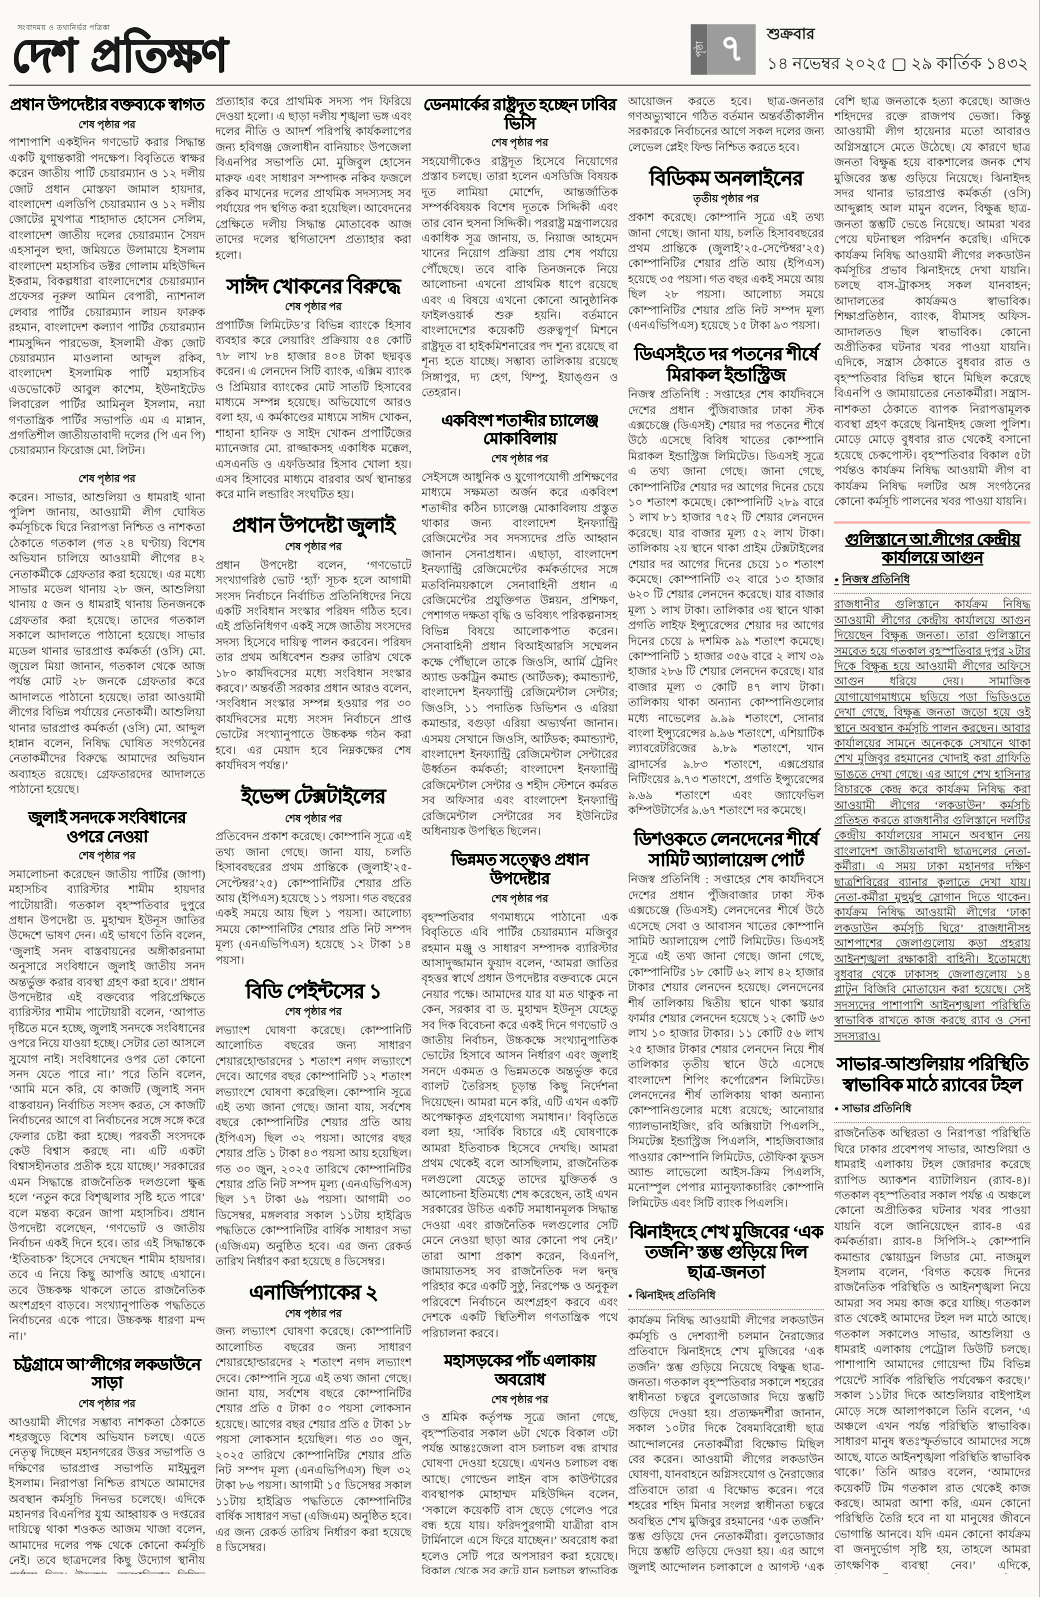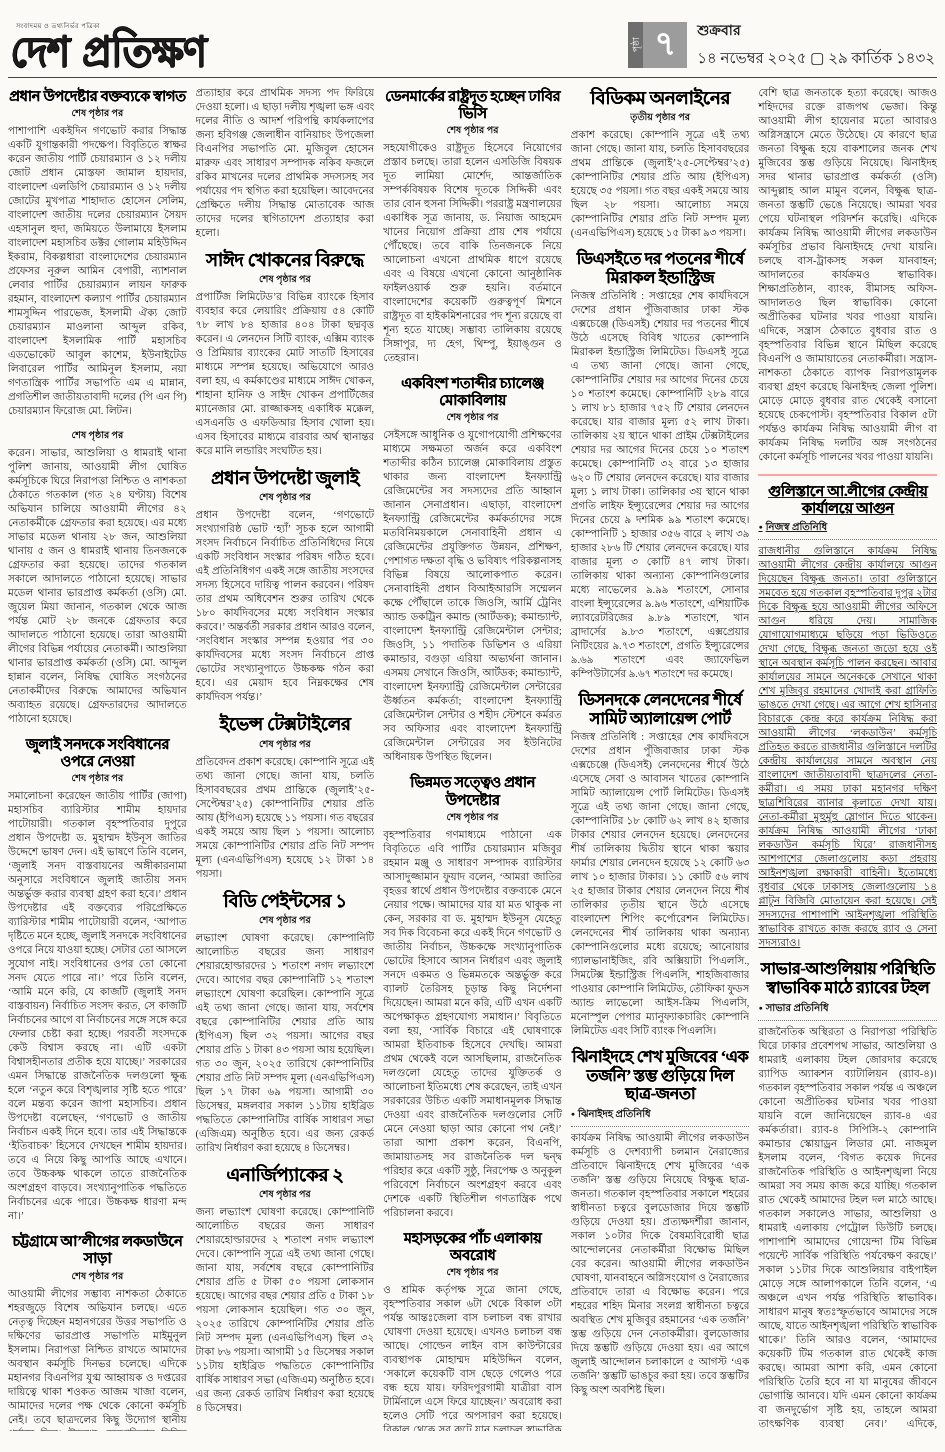--- a/index.html
+++ b/index.html
@@ -166,30 +166,33 @@
           <p class="body"><span>বৃহস্পতিবার গণমাধ্যমে পাঠানো এক বিবৃতিতে এবি পার্টির চেয়ারম্যান মজিবুর রহমান মঞ্জু ও সাধারণ সম্পাদক ব্যারিস্টার আসাদুজ্জামান ফুয়াদ বলেন, ‘আমরা জাতির বৃহত্তর স্বার্থে প্রধান উপদেষ্টার বক্তব্যকে মেনে নেয়ার পক্ষে। আমাদের যার যা মত থাকুক না কেন, সরকার বা ড. মুহাম্মদ ইউনূস যেহেতু সব দিক বিবেচনা করে একই দিনে গণভোট ও জাতীয় নির্বাচন, উচ্চকক্ষে সংখ্যানুপাতিক ভোটের হিসাবে আসন নির্ধারণ এবং জুলাই সনদে একমত ও ভিন্নমতকে অন্তর্ভুক্ত করে ব্যালট তৈরিসহ চূড়ান্ত কিছু নির্দেশনা দিয়েছেন। আমরা মনে করি, এটি এখন একটি অপেক্ষাকৃত গ্রহণযোগ্য সমাধান।’ বিবৃতিতে বলা হয়, ‘সার্বিক বিচারে এই ঘোষণাকে আমরা ইতিবাচক হিসেবে দেখছি। আমরা প্রথম থেকেই বলে আসছিলাম, রাজনৈতিক দলগুলো যেহেতু তাদের যুক্তিতর্ক ও আলোচনা ইতিমধ্যে শেষ করেছেন, তাই এখন সরকারের উচিত একটি সমাধানমূলক সিদ্ধান্ত দেওয়া এবং রাজনৈতিক দলগুলোর সেটি মেনে নেওয়া ছাড়া আর কোনো পথ নেই।’ তারা আশা প্রকাশ করেন, বিএনপি, জামায়াতসহ সব রাজনৈতিক দল দ্বন্দ্ব পরিহার করে একটি সুষ্ঠু, নিরপেক্ষ ও অনুকূল পরিবেশে নির্বাচনে অংশগ্রহণ করবে এবং দেশকে একটি স্থিতিশীল গণতান্ত্রিক পথে পরিচালনা করবে।</span></p>
         </article>
         <article class="article">
           <h2 class="headline h-s">মহাসড়কের পাঁচ এলাকায় অবরোধ</h2>
           <div class="kicker">শেষ পৃষ্ঠার পর</div>
           <p class="body"><span>ও শ্রমিক কর্তৃপক্ষ সূত্রে জানা গেছে, বৃহস্পতিবার সকাল ৬টা থেকে বিকাল ৩টা পর্যন্ত আন্তঃজেলা বাস চলাচল বন্ধ রাখার ঘোষণা দেওয়া হয়েছে। এখনও চলাচল বন্ধ আছে। গোল্ডেন লাইন বাস কাউন্টারের ব্যবস্থাপক মোহাম্মদ মহিউদ্দিন বলেন, ‘সকালে কয়েকটি বাস ছেড়ে গেলেও পরে বন্ধ হয়ে যায়। ফরিদপুরগামী যাত্রীরা বাস টার্মিনালে এসে ফিরে যাচ্ছেন।’ অবরোধ করা হলেও সেটি পরে অপসারণ করা হয়েছে। বিকাল থেকে সব রুটে যান চলাচল স্বাভাবিক আছে। ভাঙা থানার ভারপ্রাপ্ত কর্মকর্তা (ওসি) মো. আশরাফ হোসেন বলেন, ‘দুপুর ১২টার দিকে অবরোধ তুলে নিয়েছেন আওয়ামী লীগের নেতাকর্মীরা। এরপর যান চলাচল স্বাভাবিক হয়। অবরোধের সময় আওয়ামী লীগের নেতাসহ তিন ব্যক্তিকে পুলিশে সোপর্দ করেছেন স্থানীয় লোকজন। তারা থানা হেফাজতে আছে।’</span></p>
         </article>
       </div>
       <div class="col">
         <article class="article">
+          <p class="body"><span>আয়োজন করতে হবে। ছাত্র-জনতার গণঅভ্যুত্থানে গঠিত বর্তমান অন্তর্বর্তীকালীন সরকারকে নির্বাচনের আগে সকল দলের জন্য লেভেল প্লেইং ফিল্ড নিশ্চিত করতে হবে।</span></p>
+        </article>
+        <article class="article">
           <h2 class="headline h-l">বিডিকম অনলাইনের</h2>
           <div class="kicker">তৃতীয় পৃষ্ঠার পর</div>
           <p class="body"><span>প্রকাশ করেছে। কোম্পানি সূত্রে এই তথ্য জানা গেছে। জানা যায়, চলতি হিসাববছরের প্রথম প্রান্তিকে (জুলাই’২৫-সেপ্টেম্বর’২৫) কোম্পানিটির শেয়ার প্রতি আয় (ইপিএস) হয়েছে ৩৫ পয়সা। গত বছর একই সময়ে আয় ছিল ২৮ পয়সা। আলোচ্য সময়ে কোম্পানিটির শেয়ার প্রতি নিট সম্পদ মূল্য (এনএভিপিএস) হয়েছে ১৫ টাকা ৯৩ পয়সা।</span></p>
         </article>
         <article class="article">
           <h2 class="headline h-m">ডিএসইতে দর পতনের শীর্ষে মিরাকল ইন্ডাস্ট্রিজ</h2>
           <p class="body"><strong class="lead">নিজস্ব প্রতিনিধি : </strong><span>সপ্তাহের শেষ কার্যদিবসে দেশের প্রধান পুঁজিবাজার ঢাকা স্টক এক্সচেঞ্জে (ডিএসই) শেয়ার দর পতনের শীর্ষে উঠে এসেছে বিবিধ খাতের কোম্পানি মিরাকল ইন্ডাস্ট্রিজ লিমিটেড। ডিএসই সূত্রে এ তথ্য জানা গেছে। জানা গেছে, কোম্পানিটির শেয়ার দর আগের দিনের চেয়ে ১০ শতাংশ কমেছে। কোম্পানিটি ২৮৯ বারে ১ লাখ ৮১ হাজার ৭৫২ টি শেয়ার লেনদেন করেছে। যার বাজার মূল্য ৫২ লাখ টাকা। তালিকায় ২য় স্থানে থাকা প্রাইম টেক্সটাইলের শেয়ার দর আগের দিনের চেয়ে ১০ শতাংশ কমেছে। কোম্পানিটি ৩২ বারে ১৩ হাজার ৬২০ টি শেয়ার লেনদেন করেছে। যার বাজার মূল্য ১ লাখ টাকা। তালিকার ৩য় স্থানে থাকা প্রগতি লাইফ ইন্স্যুরেন্সের শেয়ার দর আগের দিনের চেয়ে ৯ দশমিক ৯৯ শতাংশ কমেছে। কোম্পানিটি ১ হাজার ৩৫৬ বারে ২ লাখ ৩৯ হাজার ২৮৬ টি শেয়ার লেনদেন করেছে। যার বাজার মূল্য ৩ কোটি ৪৭ লাখ টাকা। তালিকায় থাকা অন্যান্য কোম্পানিগুলোর মধ্যে নাভেলের ৯.৯৯ শতাংশে, সোনার বাংলা ইন্স্যুরেন্সের ৯.৯৬ শতাংশে, এশিয়াটিক ল্যাবরেটরিজের ৯.৮৯ শতাংশে, খান ব্রাদার্সের ৯.৮৩ শতাংশে, এক্সপ্রেয়ার নিটিংয়ের ৯.৭৩ শতাংশে, প্রগতি ইন্স্যুরেন্সের ৯.৬৯ শতাংশে এবং জ্যাফেভিল কম্পিউটার্সের ৯.৬৭ শতাংশে দর কমেছে।</span></p>
         </article>
         <article class="article">
-          <h2 class="headline h-m">ডিসনদকে লেনদেনের শীর্ষে সামিট অ্যালায়েন্স পোর্ট</h2>
+          <h2 class="headline h-m">ডিশওকতে লেনদেনের শীর্ষে সামিট অ্যালায়েন্স পোর্ট</h2>
           <p class="body"><strong class="lead">নিজস্ব প্রতিনিধি : </strong><span>সপ্তাহের শেষ কার্যদিবসে দেশের প্রধান পুঁজিবাজার ঢাকা স্টক এক্সচেঞ্জে (ডিএসই) লেনদেনের শীর্ষে উঠে এসেছে সেবা ও আবাসন খাতের কোম্পানি সামিট অ্যালায়েন্স পোর্ট লিমিটেড। ডিএসই সূত্রে এই তথ্য জানা গেছে। জানা গেছে, কোম্পানিটির ১৮ কোটি ৬২ লাখ ৪২ হাজার টাকার শেয়ার লেনদেন হয়েছে। লেনদেনের শীর্ষ তালিকায় দ্বিতীয় স্থানে থাকা স্কয়ার ফার্মার শেয়ার লেনদেন হয়েছে ১২ কোটি ৬৩ লাখ ১০ হাজার টাকার। ১১ কোটি ৫৬ লাখ ২৫ হাজার টাকার শেয়ার লেনদেন নিয়ে শীর্ষ তালিকার তৃতীয় স্থানে উঠে এসেছে বাংলাদেশ শিপিং কর্পোরেশন লিমিটেড। লেনদেনের শীর্ষ তালিকায় থাকা অন্যান্য কোম্পানিগুলোর মধ্যে রয়েছে; আনোয়ার গ্যালভানাইজিং, রবি অক্সিয়াটা পিএলসি., সিমটেক্স ইন্ডাস্ট্রিজ পিএলসি, শাহজিবাজার পাওয়ার কোম্পানি লিমিটেড, তৌফিকা ফুডস অ্যান্ড লাভেলো আইস-ক্রিম পিএলসি, মনোস্পুল পেপার ম্যানুফ্যাকচারিং কোম্পানি লিমিটেড এবং সিটি ব্যাংক পিএলসি।</span></p>
         </article>
         <article class="article">
           <h2 class="headline h-m">ঝিনাইদহে শেখ মুজিবের ‘এক তর্জনি’ স্তম্ভ গুড়িয়ে দিল ছাত্র-জনতা</h2>
           <div class="byline"><span class="dot">●</span><span>ঝিনাইদহ প্রতিনিধি</span></div>
           <p class="body"><span>কার্যক্রম নিষিদ্ধ আওয়ামী লীগের লকডাউন কর্মসূচি ও দেশব্যাপী চলমান নৈরাজ্যের প্রতিবাদে ঝিনাইদহে শেখ মুজিবের ‘এক তর্জনি’ স্তম্ভ গুড়িয়ে নিয়েছে বিক্ষুব্ধ ছাত্র-জনতা। গতকাল বৃহস্পতিবার সকালে শহরের স্বাধীনতা চত্বরে বুলডোজার দিয়ে স্তম্ভটি গুড়িয়ে দেওয়া হয়। প্রত্যক্ষদর্শীরা জানান, সকাল ১০টার দিকে বৈষম্যবিরোধী ছাত্র আন্দোলনের নেতাকর্মীরা বিক্ষোভ মিছিল বের করেন। আওয়ামী লীগের লকডাউন ঘোষণা, যানবাহনে অগ্নিসংযোগ ও নৈরাজ্যের প্রতিবাদে তারা এ বিক্ষোভ করেন। পরে শহরের শহিদ মিনার সংলগ্ন স্বাধীনতা চত্বরে অবস্থিত শেখ মুজিবুর রহমানের ‘এক তর্জনি’ স্তম্ভ গুড়িয়ে দেন নেতাকর্মীরা। বুলডোজার দিয়ে স্তম্ভটি গুড়িয়ে দেওয়া হয়। এর আগে জুলাই আন্দোলন চলাকালে ৫ আগস্ট ‘এক তর্জনি’ স্তম্ভটি ভাঙচুর করা হয়। তবে স্তম্ভটির কিছু অংশ অবশিষ্ট ছিল।</span></p>
         </article>
       </div>
       <div class="col">
         <article class="article">

